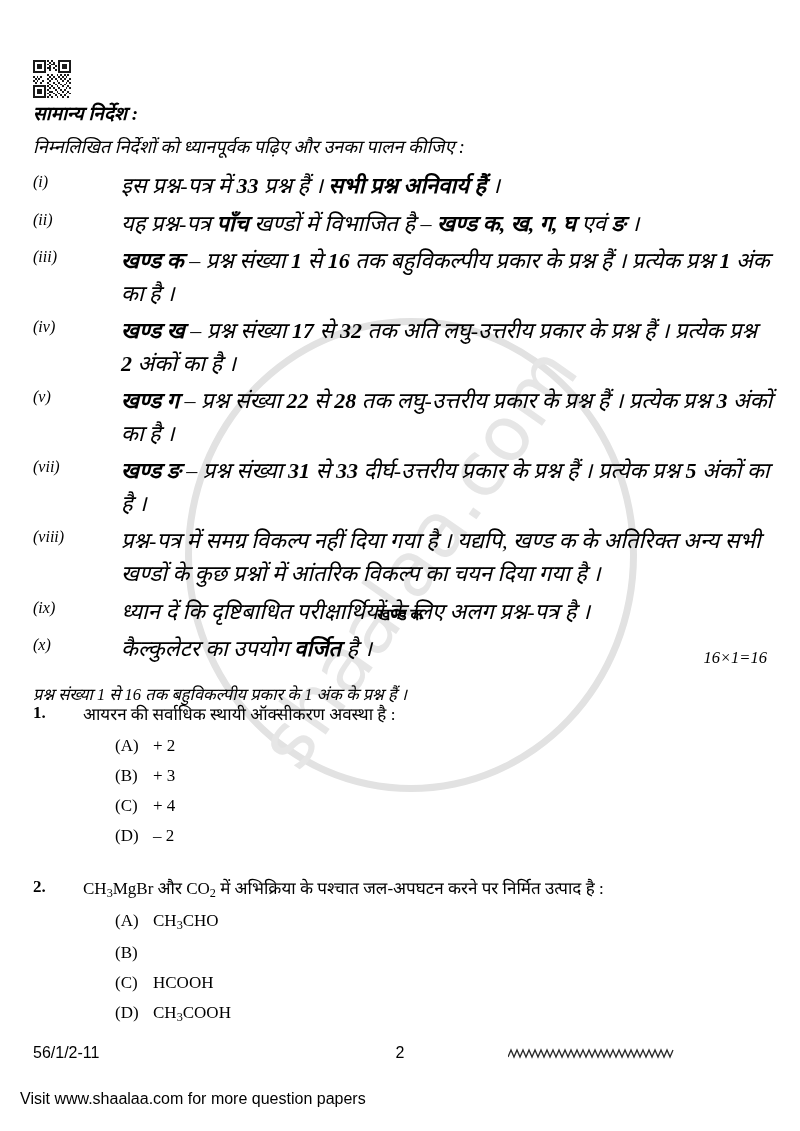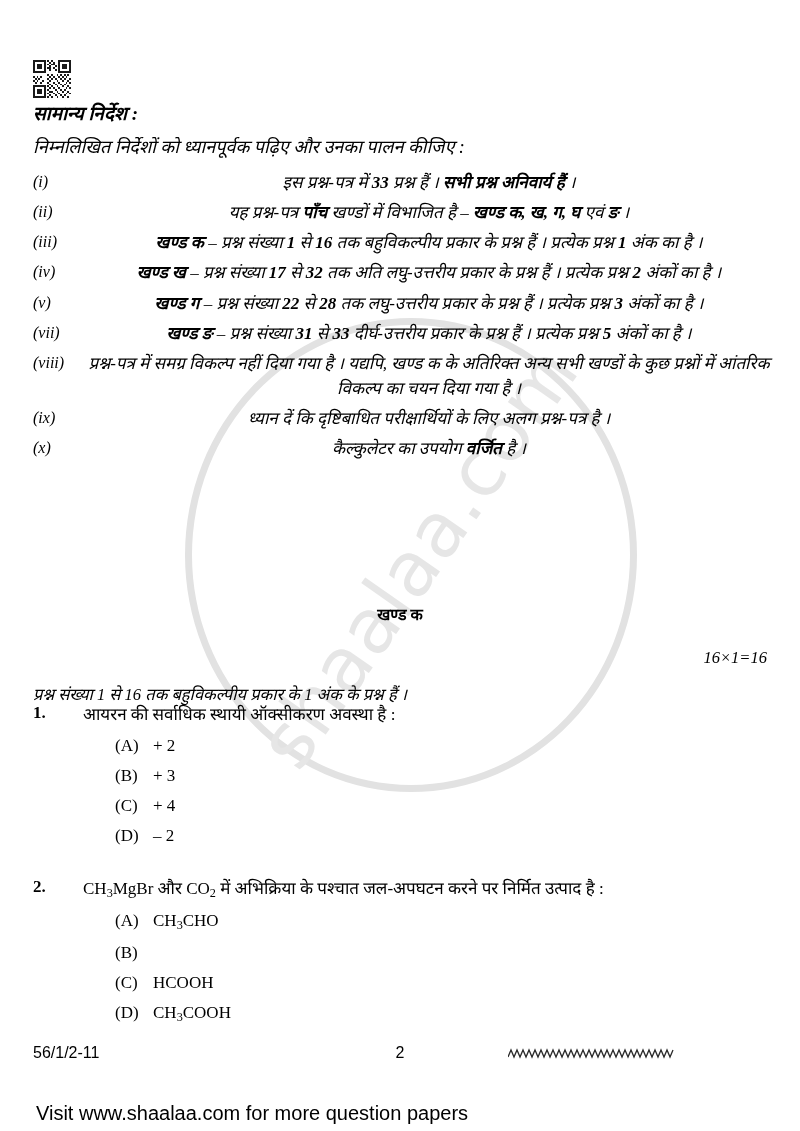--- a/index.html
+++ b/index.html
@@ -96,24 +96,25 @@
   }
   .ins-num {
     width: 52px;
     flex: 0 0 52px;
     font-size: 16px;
     font-style: italic;
     line-height: 1.48;
   }
   .ins-text {
     flex: 1 1 auto;
-    font-size: 17px;
+    font-size: 22px;
     font-style: italic;
     line-height: 1.48;
-    text-align: center;
+    text-align: left;
+    margin-left: 36px;
   }
   .ins-text b {
     font-weight: bold;
   }
 
   
   .section-heading {
     position: absolute;
     left: 0;
     top: 603px;
@@ -204,25 +205,24 @@
   }
   .footer-squiggle {
     position: absolute;
     left: 508px;
     top: 1047px;
     width: 166px;
     height: 14px;
   }
   .site-note {
     position: absolute;
-    left: 36px;
+    left: 20px;
     top: 1090px;
     font-family: "Liberation Sans", sans-serif;
-    font-size: 20px;
-    margin-top: 12px;
+    font-size: 16px;
   }
 </style>
 </head>
 <body>
 
 <div id="watermark">
   <div class="wm-circle"></div>
   <div class="wm-text">shaalaa.com</div>
 </div>
 

